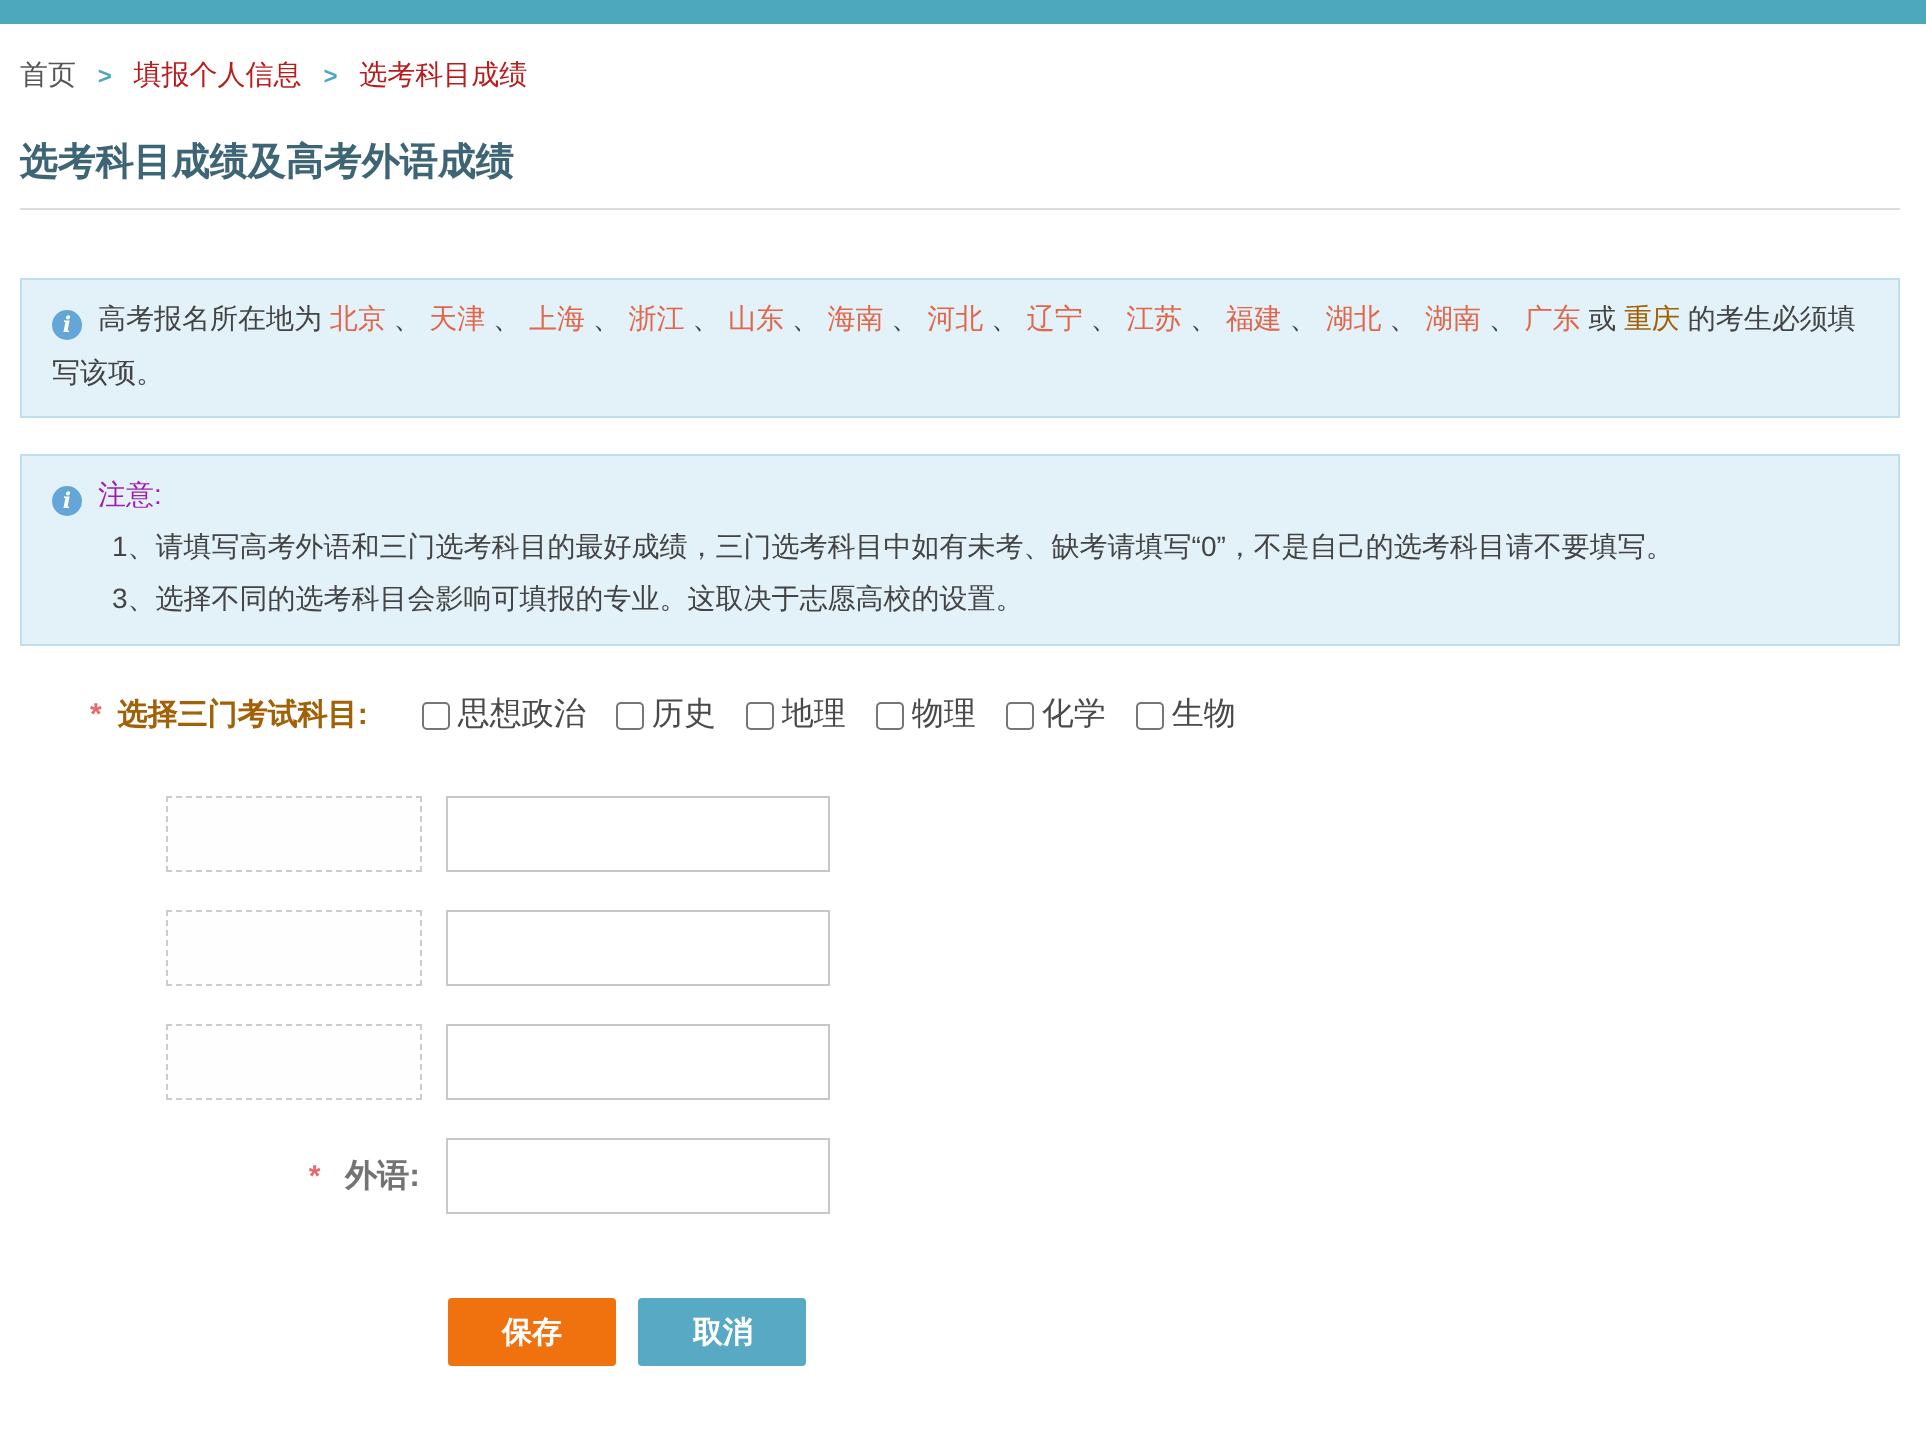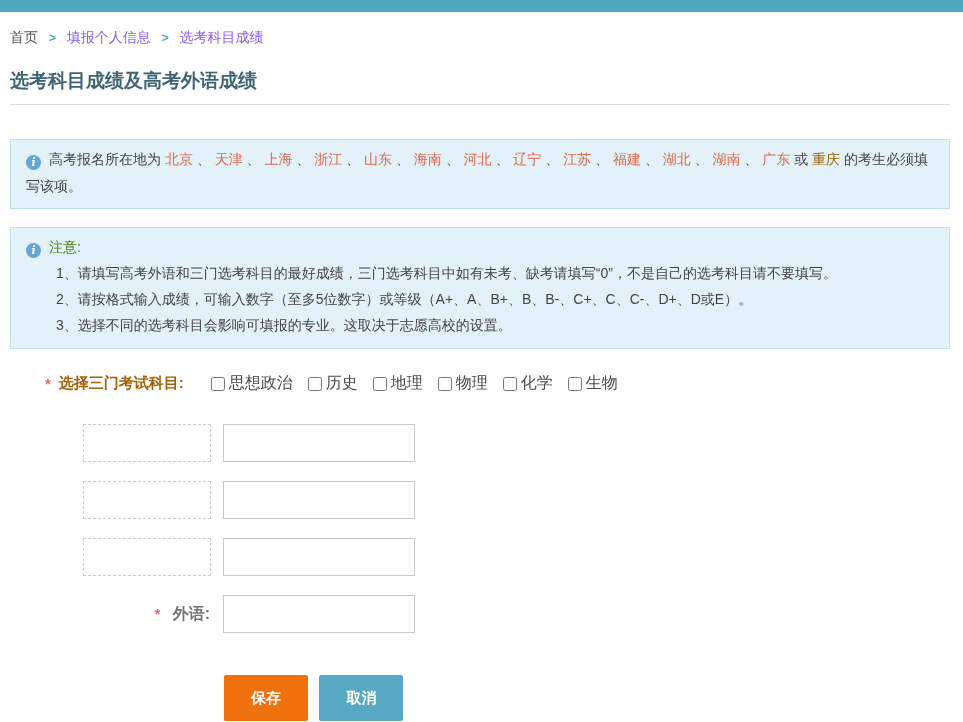--- a/index.html
+++ b/index.html
@@ -6,21 +6,21 @@
   body{
     width:963px;min-height:722px;background:#ffffff;
     font-family:"Liberation Sans","DejaVu Sans",sans-serif;
     color:#4a4a4a;-webkit-font-smoothing:antialiased;
   }
   .topbar{height:12px;background:#4da7bd;}
   .content{padding:0 13px 40px 10px;}
 
   
   .breadcrumb{margin-top:17px;font-size:14px;color:#999;}
-  .bc-item{color:#8b5cf6;}
+  .bc-item{color:#b91c1c;}
   .bc-item.bc-first{color:#555;}
   .bc-sep{color:#4da7bd;font-size:12px;font-weight:bold;margin:0 7px;}
 
   
   .page-title{font-size:19px;font-weight:bold;color:#3e6575;margin:21px 0 10px 0;}
   .title-rule{border:none;border-top:1px solid #dcdcdc;margin:0;}
 
   
   .info-box{
     margin-top:34px;background:#e3f1f8;border:1px solid #bfdfee;
@@ -29,21 +29,21 @@
   .note-box{margin-top:18px;padding-bottom:10px;}
   .box-text{margin:0;line-height:27px;}
   .info-icon{
     display:inline-block;width:15px;height:15px;border-radius:50%;
     background:#64a6d8;color:#fff;font-family:"DejaVu Serif","Liberation Serif",serif;
     font-style:italic;font-weight:bold;font-size:11px;line-height:15px;text-align:center;
     vertical-align:-2px;margin-right:8px;
   }
   .province{color:#e0674a;}
   .province.last{color:#a16207;}
-  .note-title{color:#4d7c0f;line-height:26px;}
+  .note-title{color:#a21caf;line-height:26px;}
   .notice-lines{margin-left:30px;}
   .notice-line{line-height:26px;}
 
   
   .subjects-row{display:flex;align-items:center;margin:24px 0 0 35px;}
   .req{color:#e9686b;font-weight:bold;font-size:15px;margin-right:8px;}
   .subjects-label{font-weight:bold;font-size:15px;color:#a16207;margin-right:27px;}
   .checkbox-group{display:flex;align-items:center;justify-content:space-between;}
   .checkbox-item{display:inline-flex;align-items:center;margin-right:15px;font-size:16px;color:#4a4a4a;cursor:pointer;}
   .checkbox-item input{width:14px;height:14px;margin:0 4px 0 0;cursor:pointer;}
@@ -62,21 +62,21 @@
   }
 
   
   .foreign-row{display:flex;align-items:center;margin-top:2px;}
   .foreign-label-box{width:201px;text-align:right;box-sizing:border-box;padding-right:1px;}
   .foreign-label{font-weight:bold;font-size:16px;color:#737373;}
 
   
   .button-row{margin:42px 0 0 214px;}
   .btn{
-    width:84px;height:46px;border:none;border-radius:2px;color:#ffffff;
+    width:84px;height:34px;border:none;border-radius:2px;color:#ffffff;
     font-weight:bold;font-size:15px;cursor:pointer;
     font-family:"Liberation Sans","DejaVu Sans",sans-serif;
   }
   .btn-save{background:#f0720f;}
   .btn-cancel{background:#58a9c4;margin-left:7px;}
 </style>
 </head>
 <body>
 
 <div class="topbar"></div>
@@ -97,21 +97,20 @@
   <div class="info-box">
     <p class="box-text"><span class="info-icon">i</span><span>高考报名所在地为 </span><span id="province-list"><span class="province">北京</span> 、 <span class="province">天津</span> 、 <span class="province">上海</span> 、 <span class="province">浙江</span> 、 <span class="province">山东</span> 、 <span class="province">海南</span> 、 <span class="province">河北</span> 、 <span class="province">辽宁</span> 、 <span class="province">江苏</span> 、 <span class="province">福建</span> 、 <span class="province">湖北</span> 、 <span class="province">湖南</span> 、 <span class="province">广东</span> 或 <span class="province last">重庆</span></span><span> 的考生必须填写该项。</span></p>
   </div>
 
   <div class="info-box note-box">
     <div>
       <span class="info-icon">i</span><span class="note-title">注意:</span>
     </div>
     <div class="notice-lines" id="notice-lines">
         <div class="notice-line">1、请填写高考外语和三门选考科目的最好成绩，三门选考科目中如有未考、缺考请填写“0”，不是自己的选考科目请不要填写。</div>
-        <div class="notice-line">2、请按格式输入成绩，可输入数字（至多5位数字）或等级（A+、A、B+、B、B-、C+、C、C-、D+、D或E）。</div>
         <div class="notice-line">3、选择不同的选考科目会影响可填报的专业。这取决于志愿高校的设置。</div>
       </div>
   </div>
 
   <div class="subjects-row">
     <span class="req">*</span>
     <span class="subjects-label">选择三门考试科目:</span>
     <div class="checkbox-group" id="subject-checkboxes">
         <label class="checkbox-item">
           <input type="checkbox" style="">

